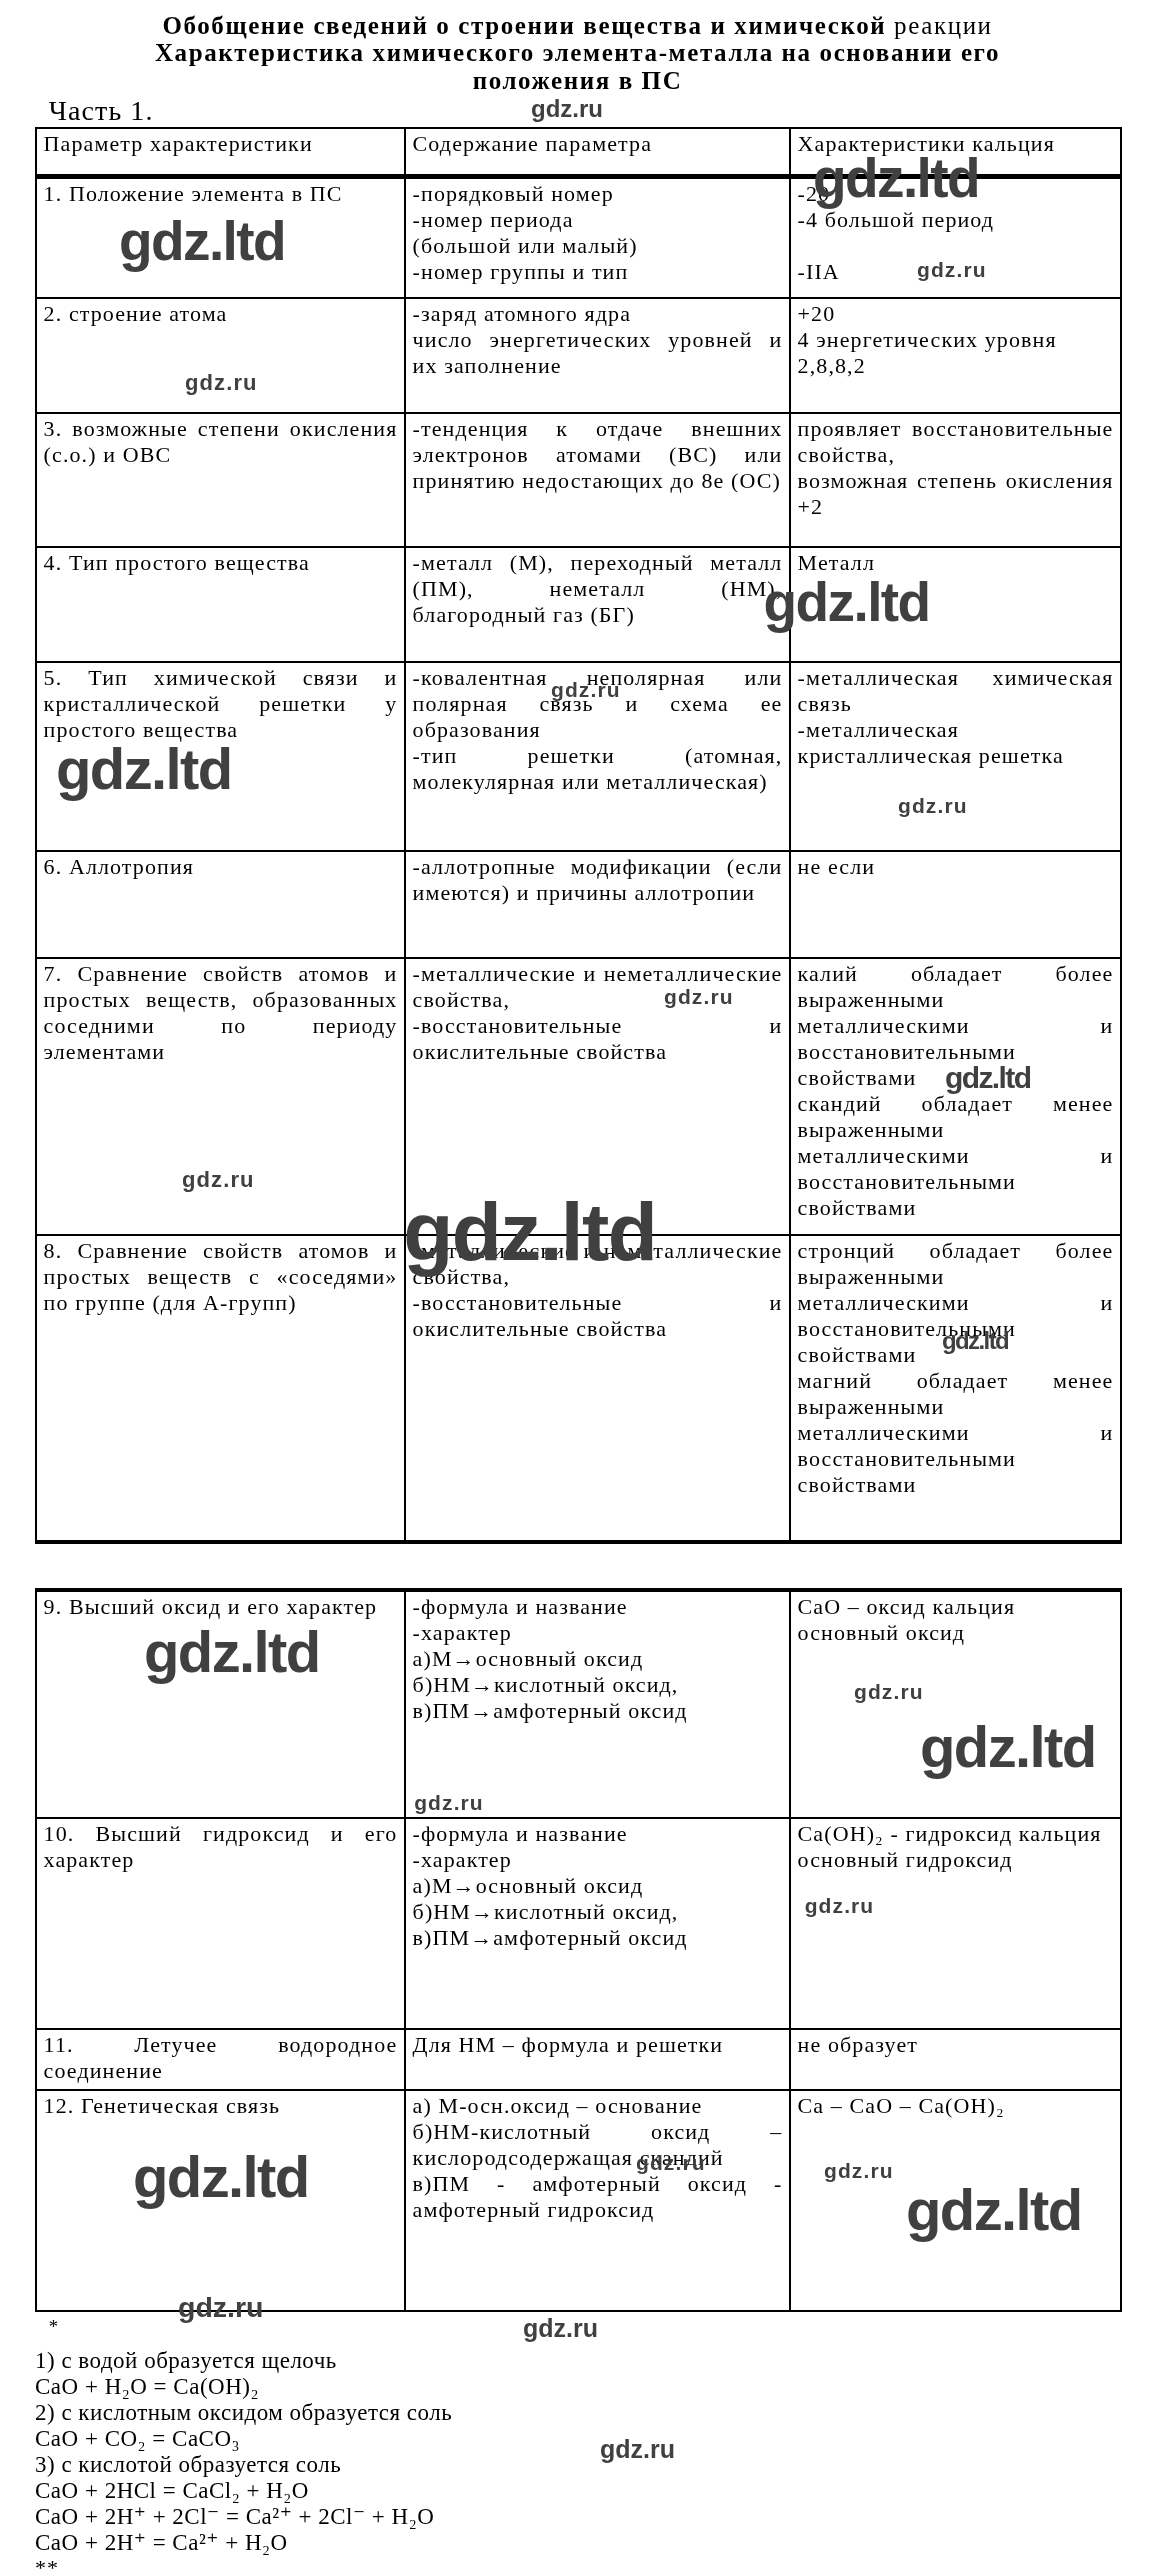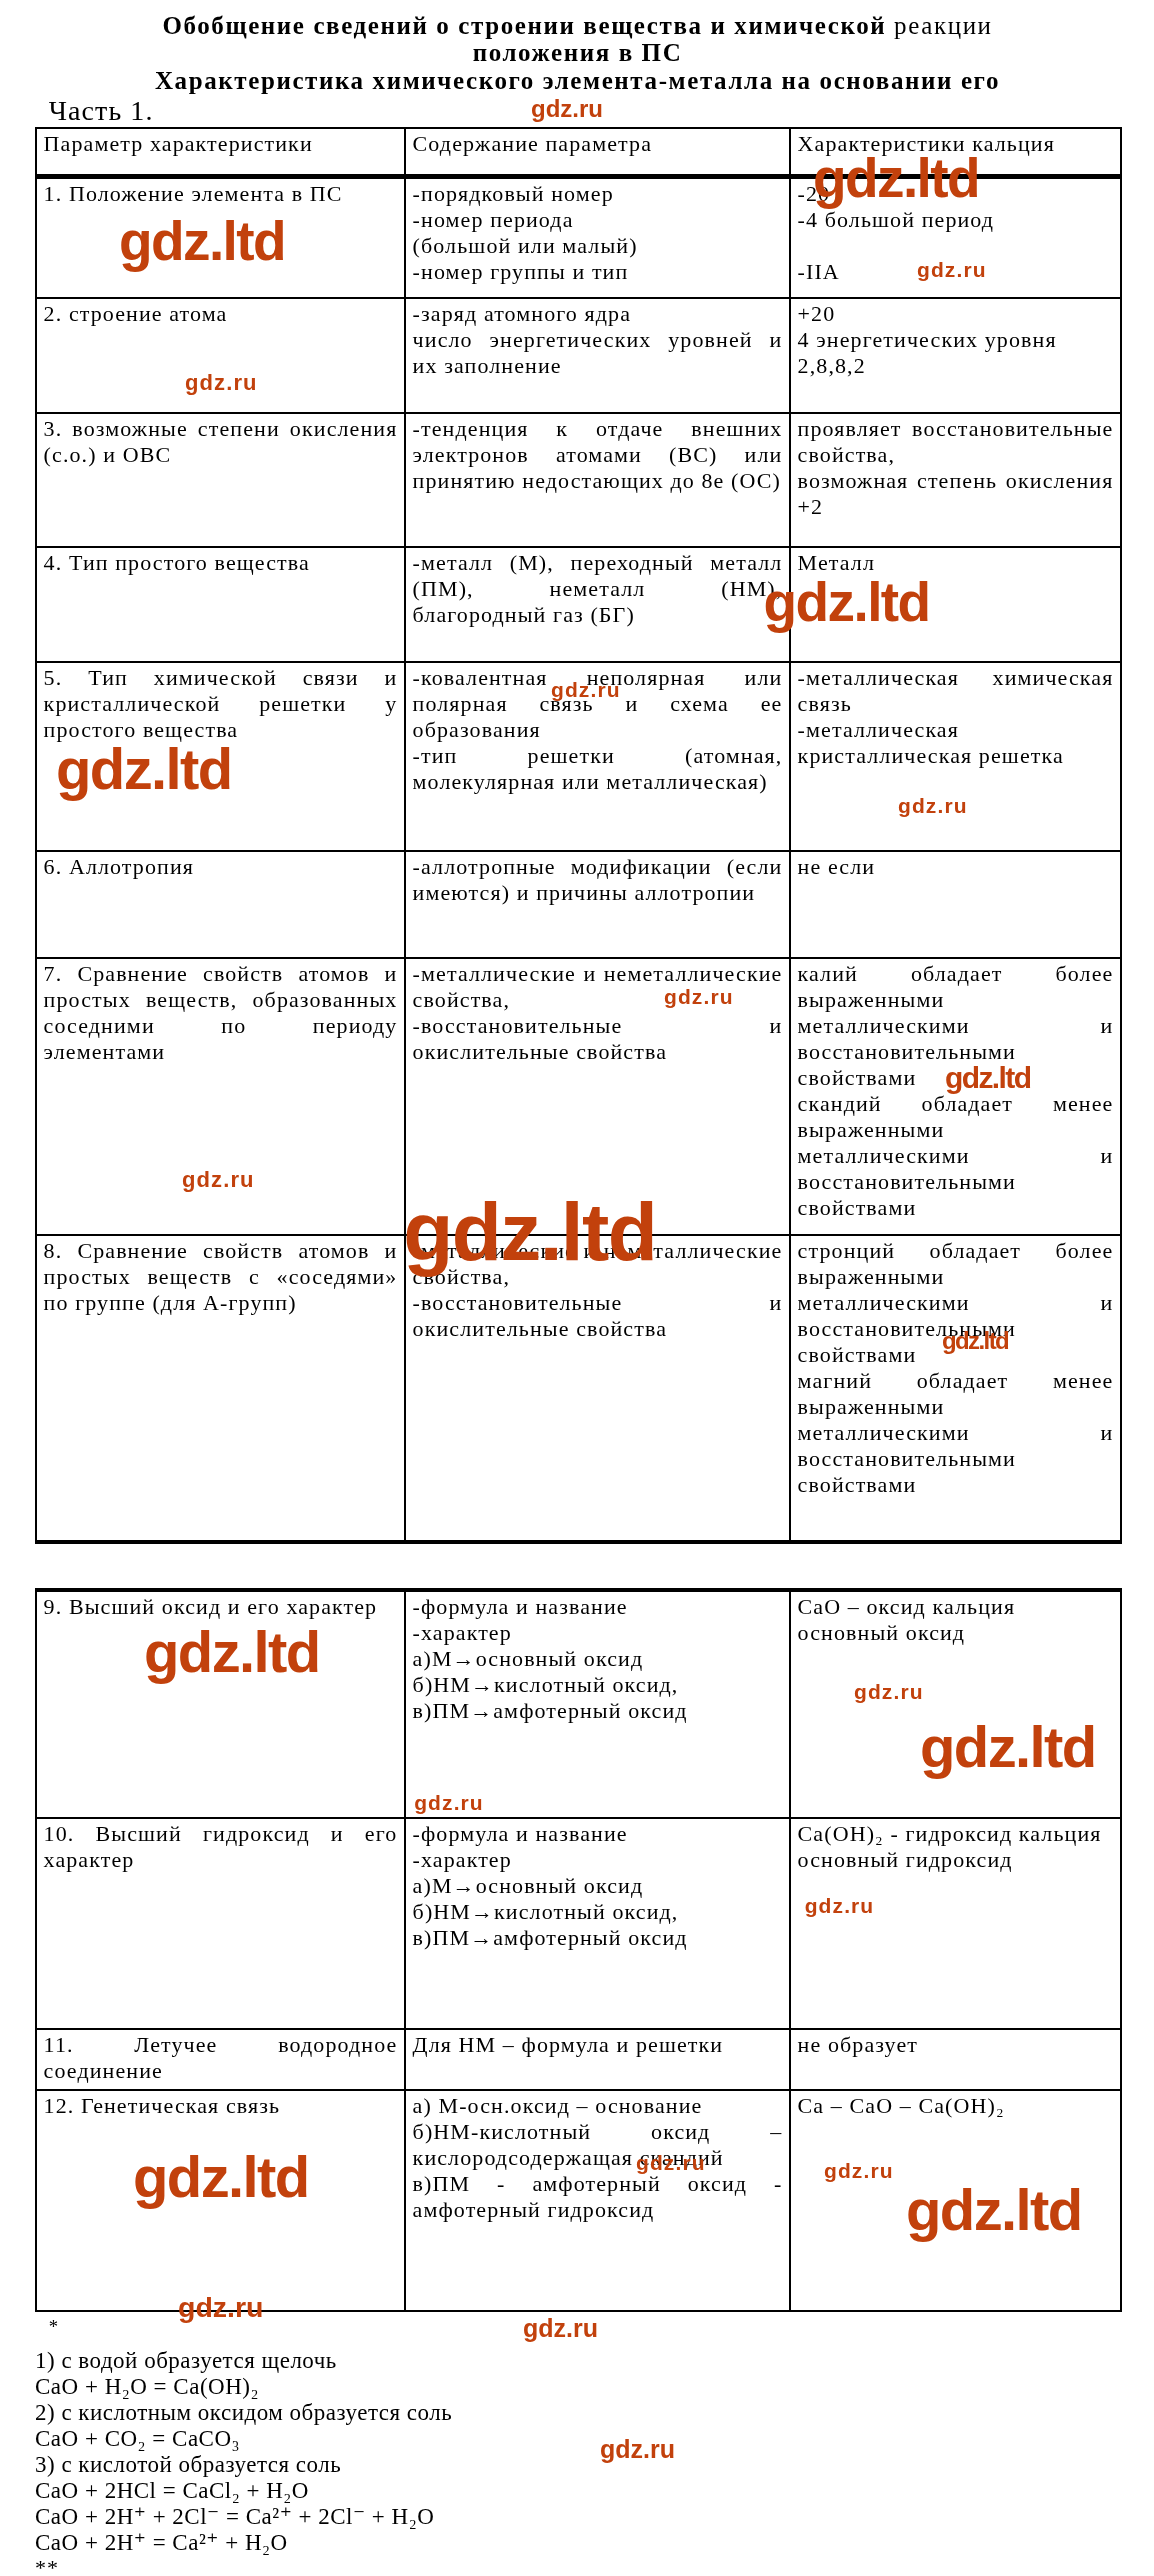--- a/index.html
+++ b/index.html
@@ -25,40 +25,40 @@
     font-size:22px;line-height:26px;letter-spacing:1.1px;
   }
   table.t1 thead td{border-bottom:5px solid #000;}
   table.t1{border-bottom:4.4px solid #000;}
   table.t2{border-top:4.4px solid #000;margin-top:44px;}
   .para{text-align:justify;min-height:26px;}
   thead .para{text-align:left;}
   
   .wm{
     position:absolute;font-family:"Liberation Sans","DejaVu Sans",sans-serif;font-weight:bold;
-    line-height:0.9;white-space:nowrap;z-index:3;color:#c2410c;
+    line-height:0.9;white-space:nowrap;z-index:3;color:#404040;
   }
   .wm.ltd{letter-spacing:-1.6px;}
   
   .notes{position:relative;margin-left:35px;padding-top:4.4px;}
   .fn-marker{font-size:18.7px;line-height:22px;margin-left:13.7px;height:32px;letter-spacing:0.5px;}
   .notes .para{
     text-align:left;font-size:23px;line-height:26px;letter-spacing:0.5px;min-height:26px;
   }
   .end-marker{font-size:22px;line-height:24px;letter-spacing:1.1px;}
 </style>
 </head>
 <body>
 
 <div class="page">
 
   <div class="title-block">
     <div class="title-line"><span>Обобщение сведений о строении вещества и химической</span> <span class="tail">реакции</span></div>
+    <div class="title-line">Характеристика химического элемента-металла на основании его</div>
     <div class="title-line">положения в ПС</div>
-    <div class="title-line">Характеристика химического элемента-металла на основании его</div>
   </div>
 
   <div class="part-row">
     <span class="part-label">Часть 1.</span>
     <span class="wm ru" style="left:496px;top:3.3px;font-size:24px;">gdz.ru</span>
   </div>
 
   <table class="chem t1">
     <colgroup>
         <col style="width:369px">

